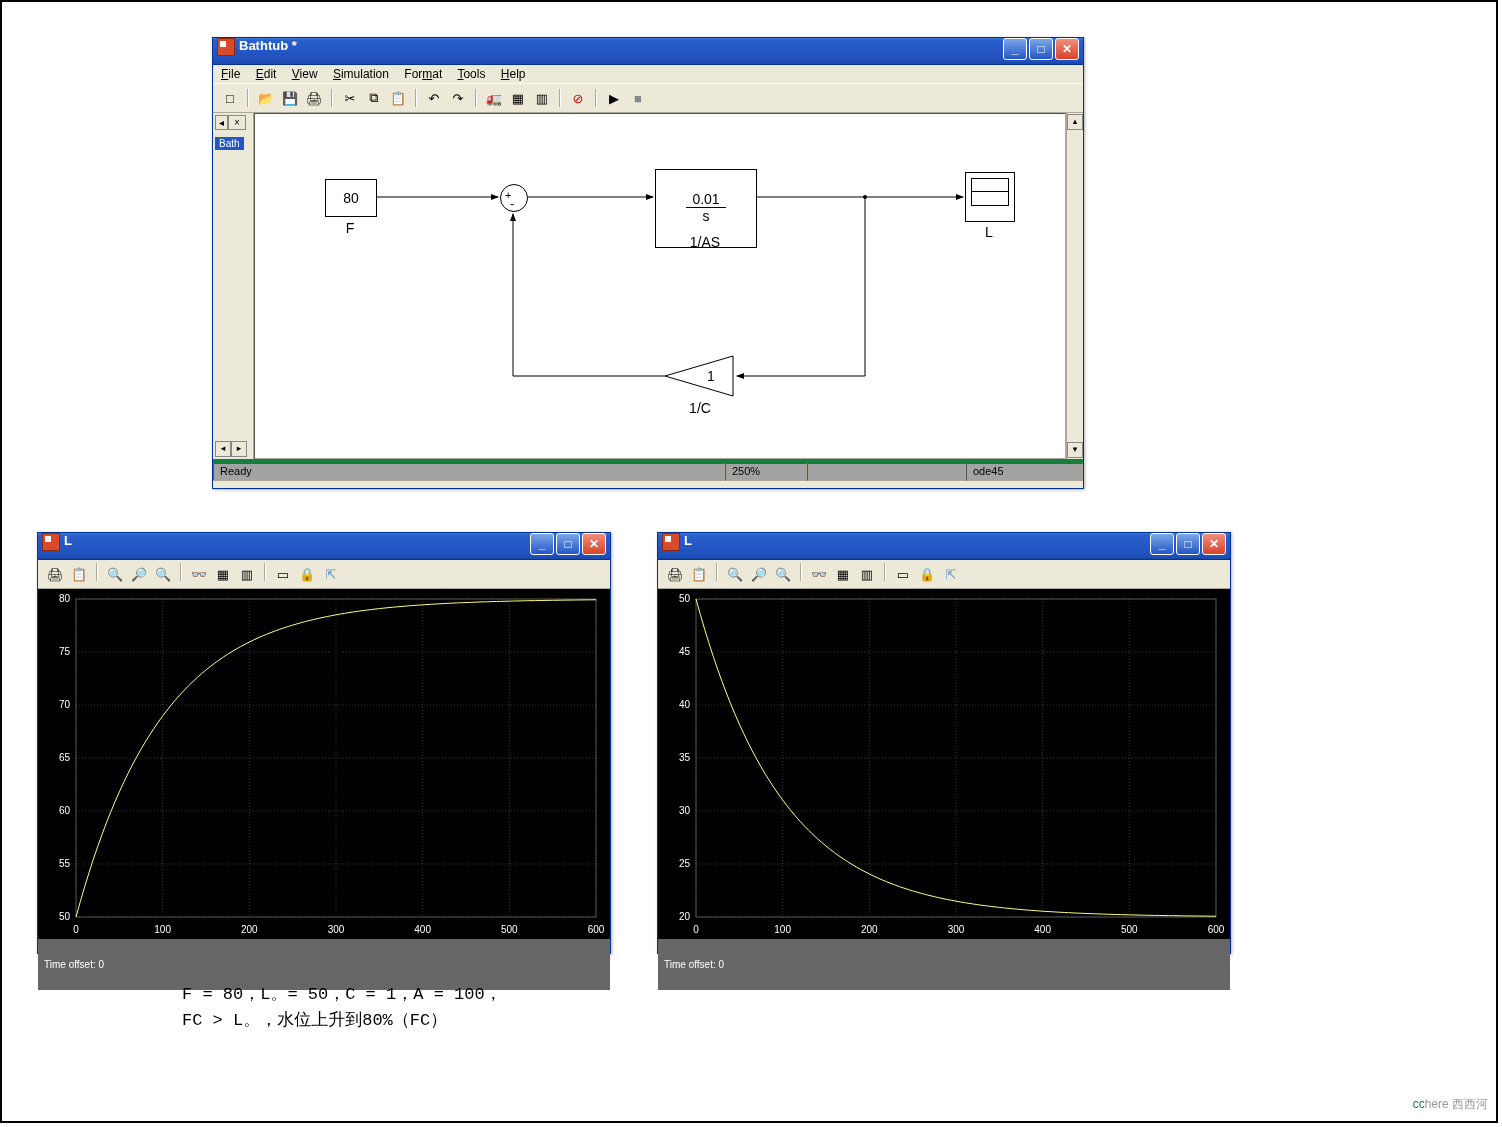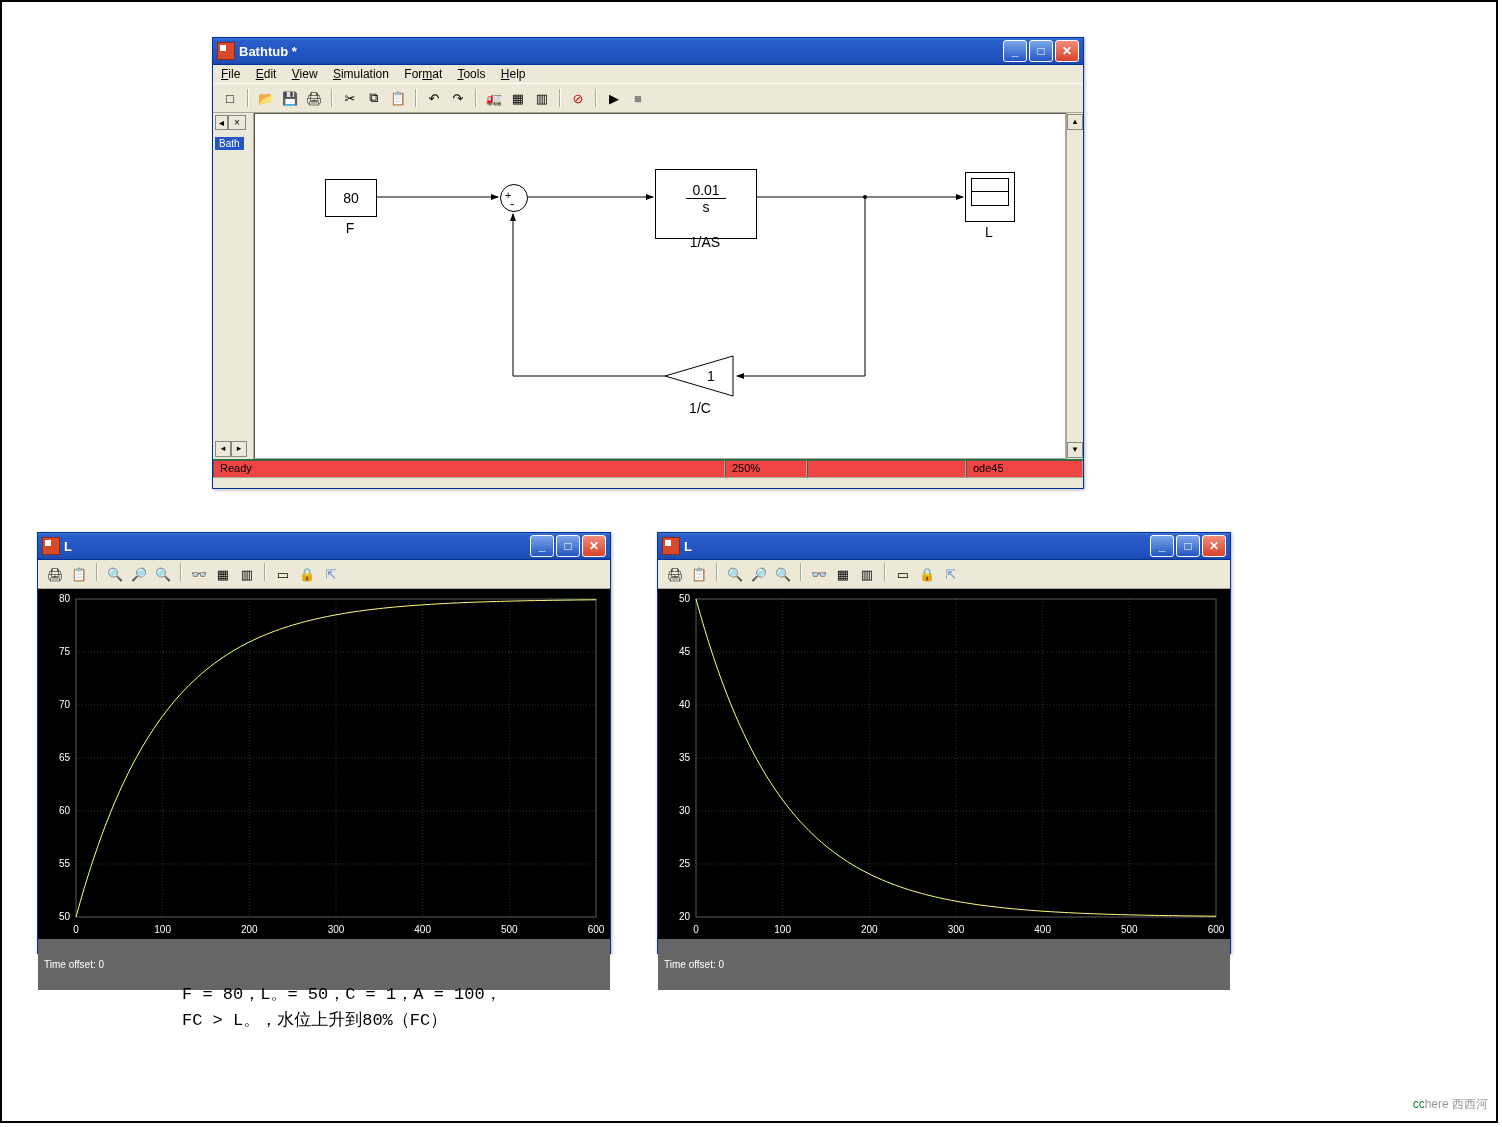--- a/index.html
+++ b/index.html
@@ -1,21 +1,21 @@
 <!DOCTYPE html>
 <html><head>
 <meta charset="utf-8">
 <style>
 body{margin:0;font-family:Tahoma,Arial,sans-serif;font-size:11px;background:#fff}
 .outer{border:2px solid #000;width:1498px;height:1123px;position:relative;box-sizing:border-box}
 .watermark{position:absolute;right:8px;bottom:8px;font-size:12px;color:#999}
 .watermark .cc{color:#15803d}
 
 .xpwin{position:absolute;border:1px solid #003399;background:#ece9d8;box-shadow:1px 1px 3px rgba(0,0,0,0.3)}
-.titlebar{background:linear-gradient(to bottom,#3b77d8 0%,#2a5fca 10%,#2456c5 50%,#1f4fb8 90%,#1847a8 100%);height:26px;display:flex;align-items:center;padding:0 4px;border-bottom:1px solid #003399}
+.titlebar{background:linear-gradient(to bottom,#3b77d8 0%,#2a5fca 10%,#2456c5 50%,#1f4fb8 90%,#1847a8 100%);height:26px;display:flex;padding:0 4px;border-bottom:1px solid #003399}
 .titlebar .wicon{width:16px;height:16px;margin-right:4px;display:inline-block;background:#d94a2a;border:1px solid #8a2a10;position:relative}
 .titlebar .wicon::after{content:"";position:absolute;width:6px;height:6px;background:#fff;left:2px;top:2px}
 .titlebar .wtitle{color:#fff;font-weight:bold;font-size:13px;flex:1}
 .winbtns{display:flex;gap:2px}
 .winbtn{width:22px;height:20px;background:linear-gradient(to bottom,#7ba7e8,#2456c5);border:1px solid #fff;border-radius:3px;display:flex;align-items:center;justify-content:center;color:#fff;font-weight:bold;font-size:12px;font-family:Arial}
 .winbtn.close{background:linear-gradient(to bottom,#f08d7a,#d8432a);color:#fff}
 .menubar{background:#ece9d8;padding:2px 8px;font-size:12px}
 .menubar span{margin-right:12px;cursor:default}
 .menubar span u{text-decoration:underline}
 .toolbar{background:#ece9d8;padding:3px 6px;border-top:1px solid #fff;border-bottom:1px solid #aca899;display:flex;align-items:center;gap:2px}
@@ -26,21 +26,21 @@
 .sidepanel{width:40px;background:#ece9d8;border-right:1px solid #aca899;position:relative}
 .sidetabs{position:absolute;top:2px;left:2px;display:flex;font-size:10px}
 .sidetabs .st{border:1px solid #888;padding:1px 3px;background:#ece9d8}
 .sidetabs .stx{border:1px solid #888;padding:1px 5px;background:#ece9d8}
 .sidelabel{position:absolute;top:24px;left:2px;background:#2456c5;color:#fff;font-size:10px;padding:1px 4px}
 .sidescroll{position:absolute;bottom:2px;left:2px;display:flex}
 .sidescroll .sbtn{width:14px;height:14px;background:#ece9d8;border:1px solid #888;font-size:9px;text-align:center;line-height:12px}
 .canvas{flex:1;background:#fff;position:relative;border:1px inset #aca899;overflow:hidden}
 .vscroll{width:16px;background:#ece9d8;border-left:1px solid #aca899;position:relative}
 .vscroll .arr{width:14px;height:14px;background:#ece9d8;border:1px solid #888;position:absolute;font-size:9px;text-align:center;line-height:12px}
-.statusbar{height:18px;background:#ef4444;border-top:1px solid #15803d;display:flex;font-size:11px}
+.statusbar{height:18px;background:#a3a3a3;border-top:4px solid #15803d;display:flex;font-size:11px}
 .statusbar .cell{border:1px inset #aca899;padding:1px 6px;margin-right:0}
 
 .blk{position:absolute;border:1px solid #000;background:#fff;text-align:center;font-size:14px;font-family:Arial}
 .blklabel{position:absolute;font-size:14px;font-family:Arial;text-align:center}
 .sumblk{position:absolute;width:26px;height:26px;border:1px solid #000;border-radius:50%;background:#fff}
 .scopeblk{position:absolute;border:1px solid #000;background:#fff}
 .scopeblk .screen{position:absolute;top:5px;left:5px;right:5px;bottom:15px;border:1px solid #000;background:#fff}
 .scopeblk .screen::after{content:"";position:absolute;left:0;right:0;top:45%;border-top:1px solid #000}
 .gainblk{position:absolute}
 
@@ -111,21 +111,21 @@
       <div class="canvas">
 
         <div class="blk" style="left:70px;top:65px;width:50px;height:36px;line-height:36px">80</div>
         <div class="blklabel" style="left:70px;top:106px;width:50px">F</div>
 
         <div class="sumblk" style="left:245px;top:70px">
           <span style="position:absolute;left:4px;top:4px;font-size:11px">+</span>
           <span style="position:absolute;left:9px;bottom:0px;font-size:13px">-</span>
         </div>
 
-        <div class="blk" style="left:400px;top:55px;width:100px;height:56px;padding-top:12px">
+        <div class="blk" style="left:400px;top:55px;width:100px;height:56px;padding-top:21px">
           <div style="border-bottom:1px solid #000;width:40px;margin:0 auto">0.01</div>
           <div>s</div>
         </div>
         <div class="blklabel" style="left:400px;top:120px;width:100px">1/AS</div>
 
         <div class="scopeblk" style="left:710px;top:58px;width:48px;height:48px">
           <div class="screen"></div>
         </div>
         <div class="blklabel" style="left:710px;top:110px;width:48px">L</div>
 

